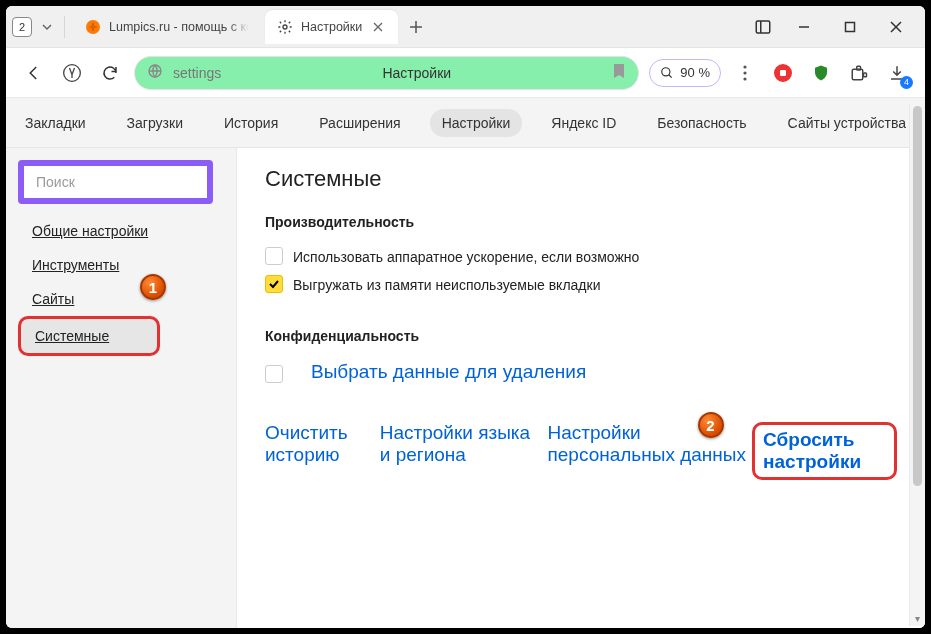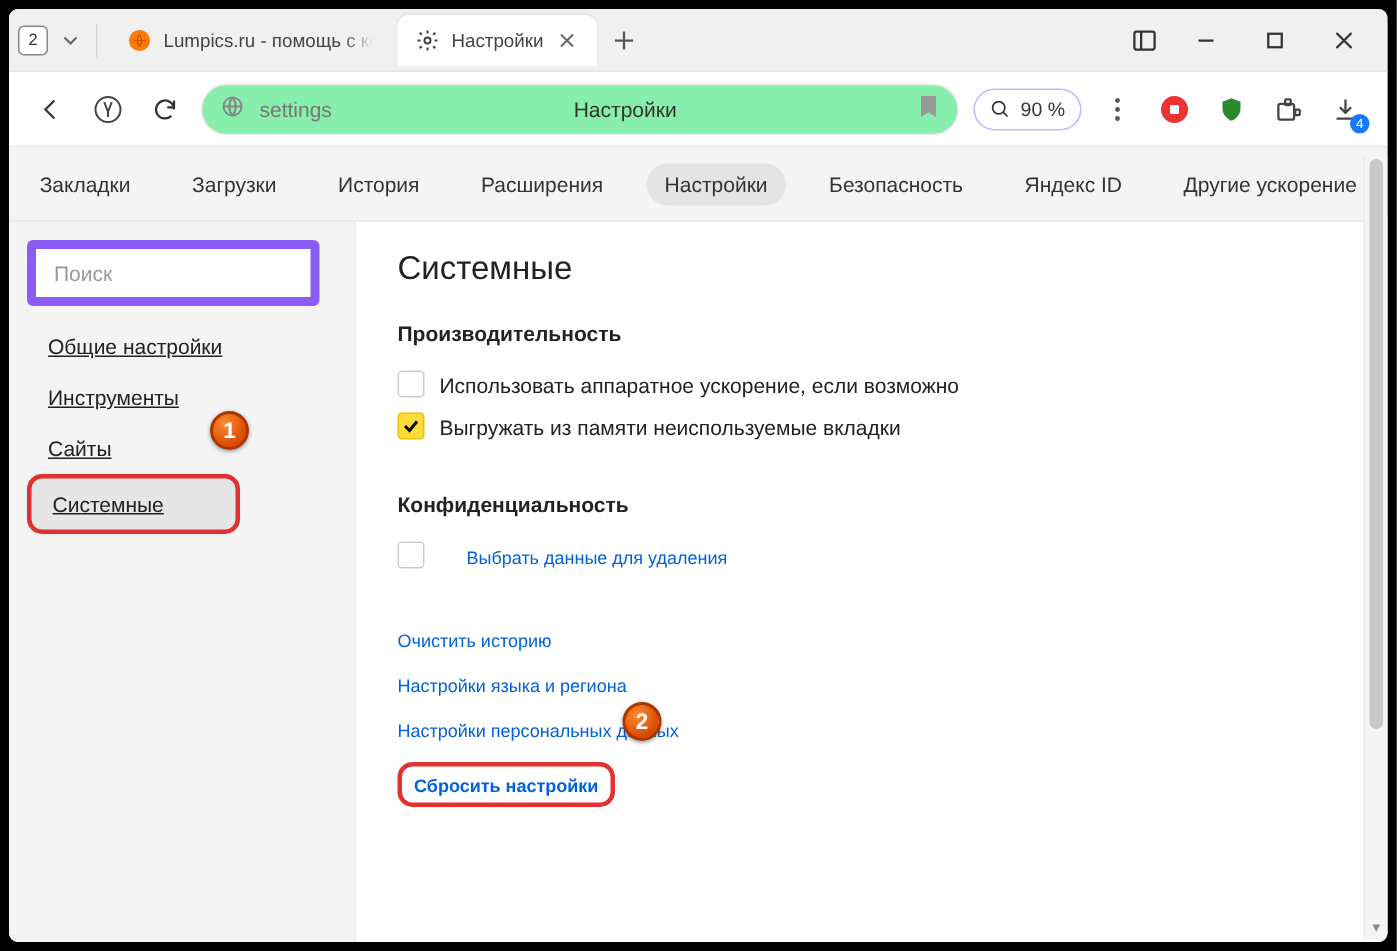--- a/index.html
+++ b/index.html
@@ -216,23 +216,23 @@
     display:flex;align-items:flex-end;gap:10px;
     padding:5px 0;font-size:14px;color:#222;
   }
   .cb{
     width:18px;height:18px;border-radius:3px;border:1px solid #ccc;background:#fff;
     display:flex;align-items:center;justify-content:center;flex-shrink:0;
   }
   .cb.checked{ background:#ffdc3a;border-color:#e9bf00;}
   .cb.checked svg{display:block;}
   .cb svg{display:none;}
-  .link{ color:#0062d9; font-size:12px; }
+  .link{ color:#0062d9; font-size:19px; }
   .link-row{ padding:4px 0; }
-  .links-block{ margin-top:30px; display:flex;flex-direction:column;gap:6px; }
+  .links-block{ margin-top:30px; display:flex;flex-direction:row;gap:6px; }
   .pill-callout{
     display:inline-block;
     border:3px solid #e13131;border-radius:10px;padding:4px 8px;
     position:relative;
   }
 
   .scrollbar{
     position:absolute;right:0;top:98px;bottom:2px;width:16px;
     background:#f4f4f4;border-left:1px solid #e9e9e9;
   }
@@ -387,23 +387,23 @@
       <span class="count">4</span>
     </div>
   </div>
 
   <div class="settings-nav">
     <span class="item">Закладки</span>
     <span class="item">Загрузки</span>
     <span class="item">История</span>
     <span class="item">Расширения</span>
     <span class="item active">Настройки</span>
+    <span class="item">Яндекс ID</span>
     <span class="item">Безопасность</span>
-    <span class="item">Яндекс ID</span>
-    <span class="item">Другие ускорение</span>
+    <span class="item">Сайты устройства</span>
   </div>
 
   <div class="body">
     <div class="sidebar">
       <div class="search-box">Поиск</div>
       <div class="side-item">Общие настройки</div>
       <div class="side-item">Инструменты</div>
       <div class="side-item" style="position:relative">
         <span>Сайты</span>
         <span class="marker" style="top:-8px;right:60px">1</span>

